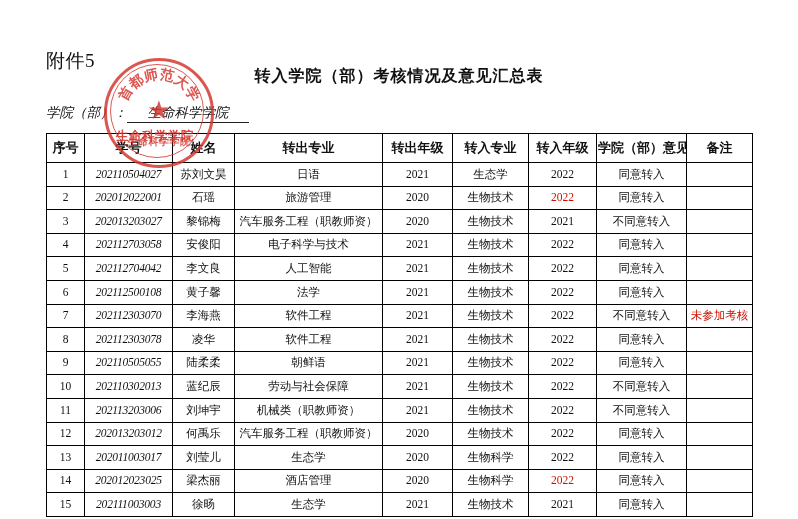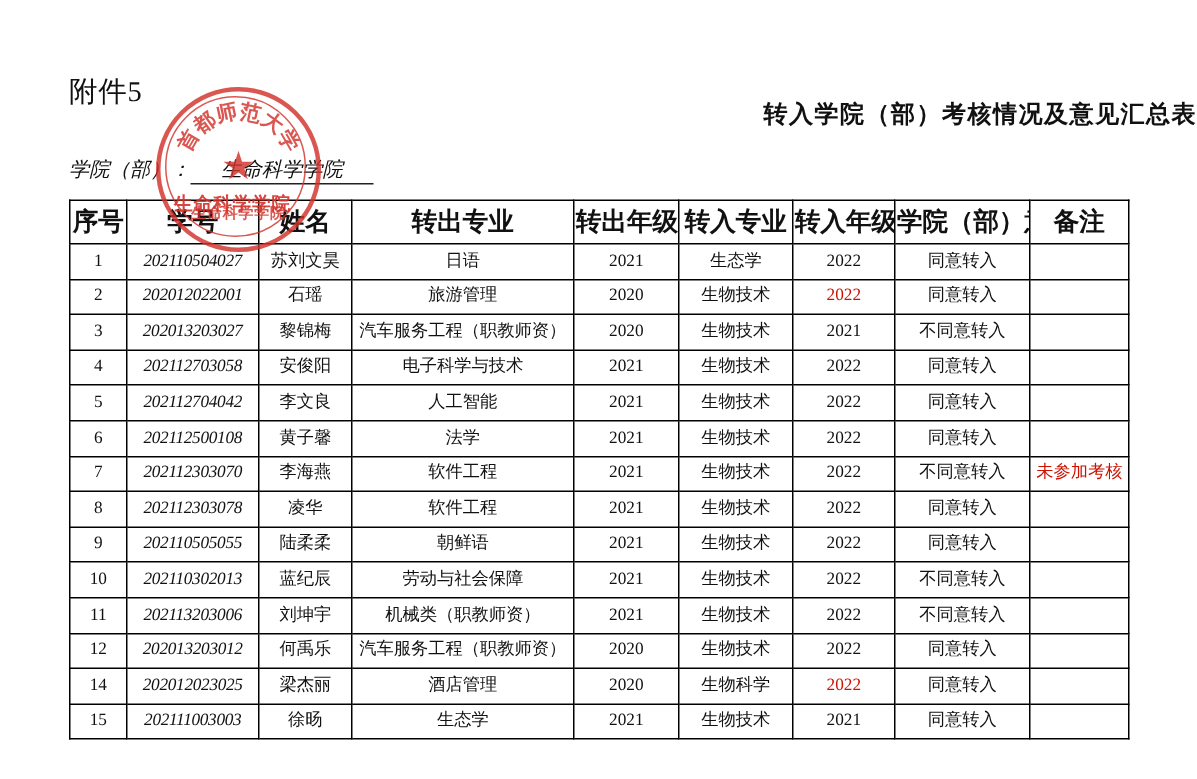--- a/index.html
+++ b/index.html
@@ -26,21 +26,21 @@
     left: 46px;
     top: 48px;
     font-size: 19px;
     letter-spacing: 0.5px;
   }
   .doc-title {
     position: absolute;
     left: 0;
     top: 66px;
     width: 798px;
-    text-align: right;
+    text-align: center;
     font-size: 16px;
     font-weight: bold;
     letter-spacing: 1px;
   }
   .meta-row {
     position: absolute;
     left: 46px;
     top: 104px;
     width: 706px;
     font-size: 13.5px;
@@ -79,21 +79,21 @@
     text-align: center;
     vertical-align: middle;
     font-size: 11.5px;
     height: 22.6px;
     padding: 0 1px;
     line-height: 1.15;
     overflow: hidden;
     white-space: nowrap;
   }
   table.main thead th {
-    font-size: 17px;
+    font-size: 13px;
     font-weight: bold;
     height: 28px;
   }
   td.num { font-size: 11px; }
   td.sid { font-size: 11px; letter-spacing: -0.2px; font-style: italic; }
   td.red { color: #cc1100; }
   td.note { color: #cc1100; font-size: 11px; }
   
   col.c0 { width: 38px; }
   col.c1 { width: 88px; }
@@ -355,20 +355,31 @@
           <td class="sid">202013203012</td>
           <td>何禹乐</td>
           <td>汽车服务工程（职教师资）</td>
           <td class="num">2020</td>
           <td>生物技术</td>
           <td class="num">2022</td>
           <td>同意转入</td>
           <td></td>
         </tr>
         <tr>
+          <td class="num">13</td>
+          <td class="sid">202011003017</td>
+          <td>刘莹儿</td>
+          <td>生态学</td>
+          <td class="num">2020</td>
+          <td>生物科学</td>
+          <td class="num">2022</td>
+          <td>同意转入</td>
+          <td></td>
+        </tr>
+        <tr>
           <td class="num">14</td>
           <td class="sid">202012023025</td>
           <td>梁杰丽</td>
           <td>酒店管理</td>
           <td class="num">2020</td>
           <td>生物科学</td>
           <td class="num red">2022</td>
           <td>同意转入</td>
           <td></td>
         </tr>

